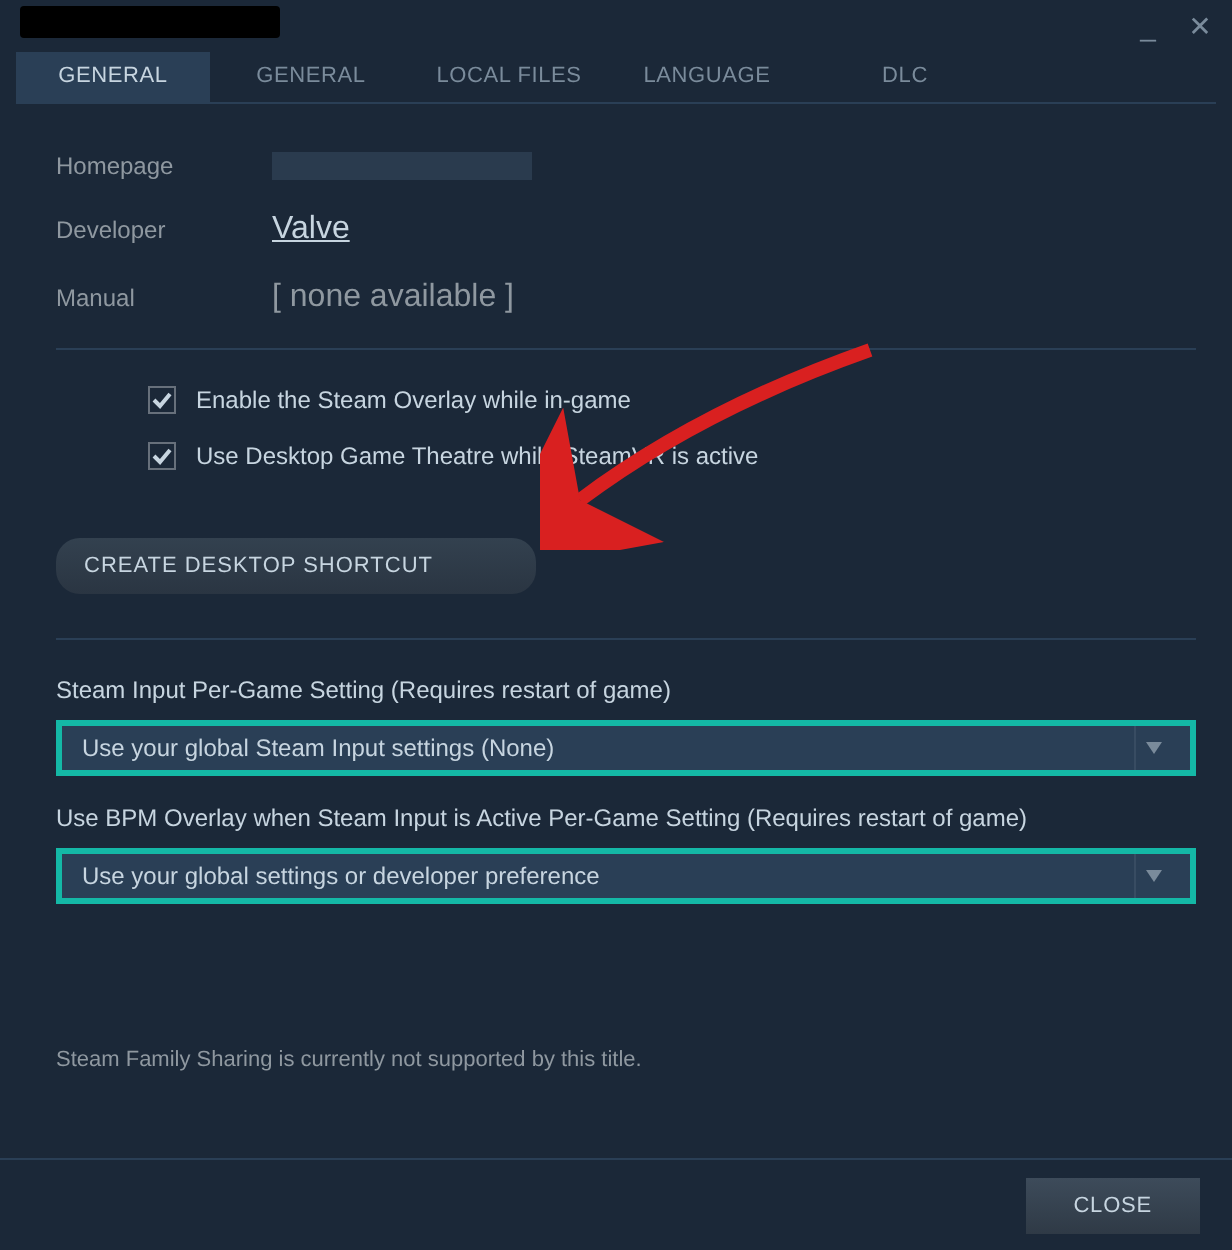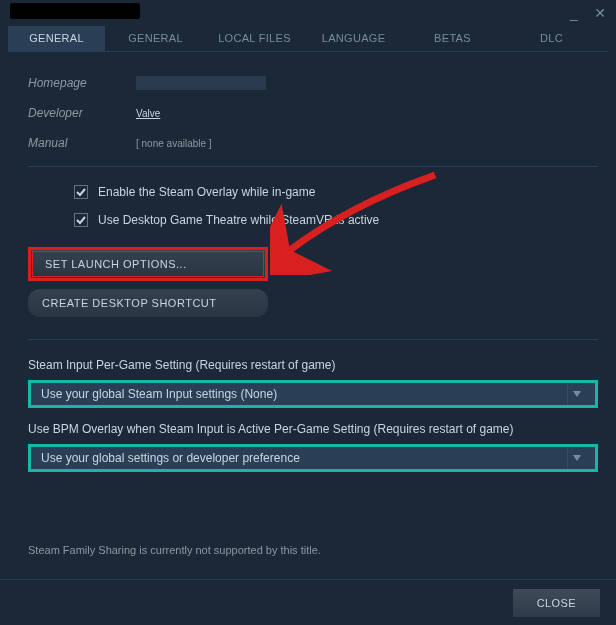--- a/index.html
+++ b/index.html
@@ -6,22 +6,22 @@
     body { background: #0f0f0f; width: 616px; height: 625px; overflow: hidden; }
     .window { width: 616px; height: 625px; background: #1b2838; display: flex; flex-direction: column; position: relative; }
     .titlebar { height: 26px; display: flex; align-items: center; justify-content: flex-end; padding: 0 8px; gap: 10px; }
     .titlebar .redact { position: absolute; left: 10px; top: 3px; width: 130px; height: 16px; background: #000; border-radius: 2px; }
     .win-btn { color: #7a8b9b; font-size: 14px; cursor: pointer; width: 16px; text-align: center; }
     .tabs { display: flex; border-bottom: 1px solid #2a3f56; margin: 0 8px; height: 26px; }
     .tab { font-size: 11px; color: #7a8b9b; padding: 6px 0; margin-right: 2px; cursor: pointer; letter-spacing: 0.3px; width: 97px; text-align: center; }
     .tab.active { background: #2a3f56; color: #c7d5e0; }
     .content { flex: 1; padding: 24px 18px 10px 28px; overflow-y: auto; color: #8f98a0; font-size: 12px; }
     .row { display: flex; align-items: center; margin-bottom: 16px; }
-    .label { width: 108px; color: #8f98a0; font-size: 12px; font-style: italic; }
-    .value { color: #8f98a0; font-size: 10px; }
+    .label { width: 108px; color: #8f98a0; font-size: 12px; }
+    .value { color: #8f98a0; font-size: 16px; }
     .value.redacted { width: 130px; height: 14px; background: #2a3b4e; }
     .link { color: #c7d5e0; text-decoration: underline; cursor: pointer; }
     .divider { height: 1px; background: #2a3f56; margin: 10px 0 18px 0; }
     .checkbox-row { display: flex; align-items: center; margin-bottom: 14px; gap: 10px; margin-left: 46px; }
     .checkbox { width: 14px; height: 14px; border: 1px solid #67707b; background: #1b2838; display: flex; align-items: center; justify-content: center; cursor: pointer; }
     .checkbox svg { width: 12px; height: 12px; }
     .checkbox-label { font-size: 12px; color: #c7d5e0; }
     .btn { background: linear-gradient(180deg, #33414f 0%, #2a3542 100%); color: #c7d5e0; font-size: 11px; padding: 8px 14px; border: none; cursor: pointer; text-align: left; letter-spacing: 0.5px; display: inline-block; margin-bottom: 8px; }
     .btn.launch { width: 240px; border: 3px solid #d92020; outline: 1px solid #d92020; outline-offset: -5px; }
     .btn.shortcut { width: 240px; border-radius: 12px; }
@@ -41,21 +41,20 @@
     <div class="redact"></div>
     <span class="win-btn">_</span>
     <span class="win-btn">✕</span>
   </div>
 
   <div class="tabs">
     <div class="tab active">GENERAL</div>
     <div class="tab">GENERAL</div>
     <div class="tab">LOCAL FILES</div>
     <div class="tab">LANGUAGE</div>
-    <div class="tab">BETAS</div>
     <div class="tab">DLC</div>
   </div>
 
   <div class="content">
     <div class="row">
       <div class="label">Homepage</div>
       <div class="value redacted"></div>
     </div>
     <div class="row">
       <div class="label">Developer</div>
@@ -78,21 +77,21 @@
     </div>
     <div class="checkbox-row" style="margin-bottom:20px;">
       <div class="checkbox">
         <svg viewBox="0 0 12 12">
             <path d="M2 6 L5 9 L10 3" stroke="#c7d5e0" stroke-width="2" fill="none"></path>
           </svg>
       </div>
       <div class="checkbox-label">Use Desktop Game Theatre while SteamVR is active</div>
     </div>
 
-    <button class="btn launch">SET LAUNCH OPTIONS...</button><br>
+    <br>
     <button class="btn shortcut">CREATE DESKTOP SHORTCUT</button>
 
     <div class="divider" style="margin-top:14px;"></div>
 
     <div class="section-text">Steam Input Per-Game Setting (Requires restart of game)</div>
     <div class="select">
       <span>Use your global Steam Input settings (None)</span>
       <span class="caret">
         <svg width="8" height="6" viewBox="0 0 8 6">
             <path d="M0 0 L8 0 L4 6 Z" fill="#7a8b9b"></path>

